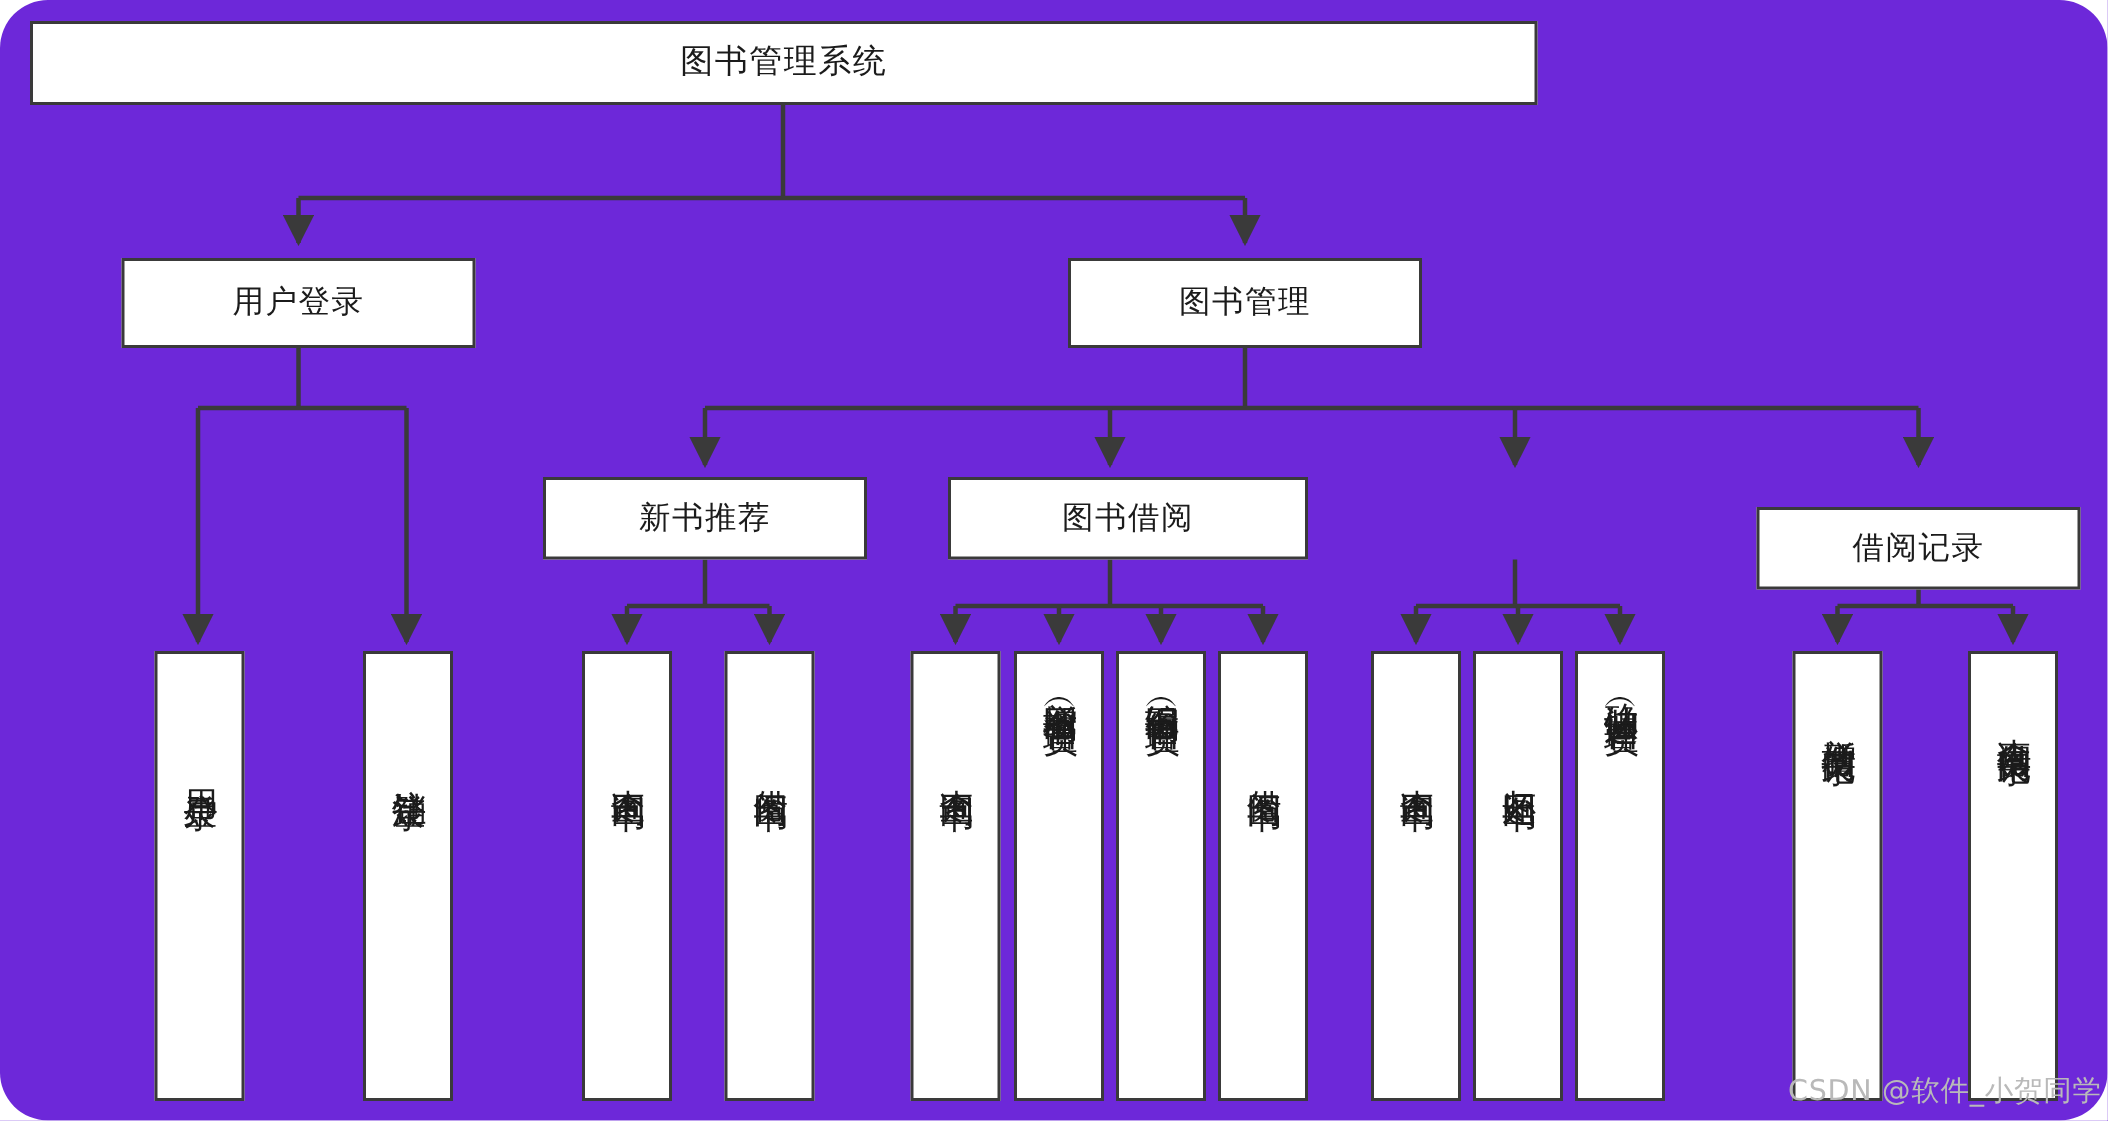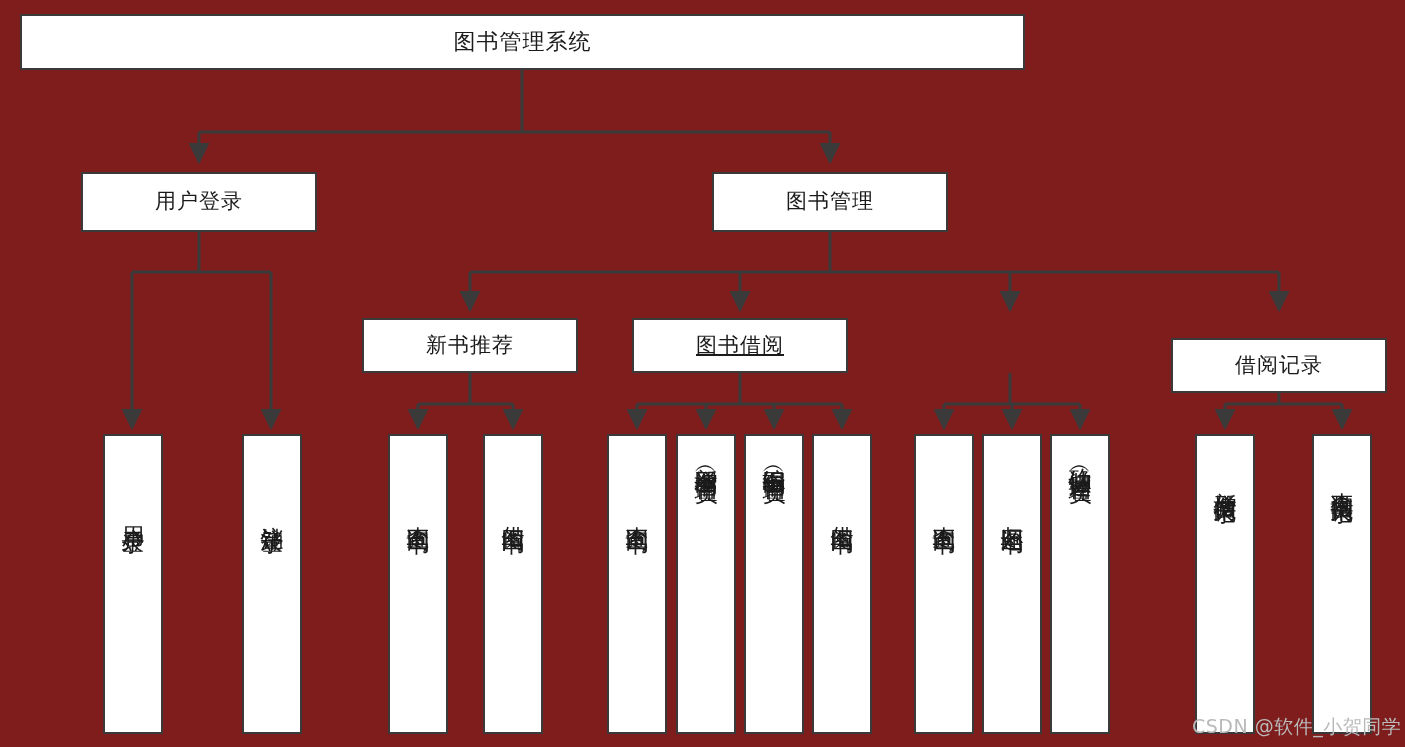--- a/index.html
+++ b/index.html
@@ -8,22 +8,23 @@
     padding: 0;
     background: #ffffff;
   }
   body {
     font-family: "DejaVu Sans", "Liberation Sans", sans-serif;
   }
   #canvas {
     position: relative;
     width: 1405px;
     height: 747px;
-    background: #7f1d1d;
+    background: #6d28d9;
     overflow: hidden;
+    border-radius: 32px;
   }
   svg#edges {
     position: absolute;
     left: 0;
     top: 0;
     width: 1405px;
     height: 747px;
     pointer-events: none;
   }
   .node {
@@ -128,21 +129,21 @@
       <path d="M 1342 404 L 1342 428" marker-end="url(#arrow)"></path>
     </g>
   </svg>
 
   <div class="node h root" style="left:20px; top:14px; width:1005px; height:56px;">图书管理系统</div>
 
   <div class="node h" style="left:81px; top:172px; width:236px; height:60px;">用户登录</div>
   <div class="node h" style="left:712px; top:172px; width:236px; height:60px;">图书管理</div>
 
   <div class="node h" style="left:362px; top:318px; width:216px; height:55px;">新书推荐</div>
-  <div class="node h" style="left:632px; top:318px; width:216px; height:55px;text-decoration:underline;">图书借阅</div>
+  <div class="node h" style="left:632px; top:318px; width:240px; height:55px;">图书借阅</div>
   <div class="node h" style="left:1171px; top:338px; width:216px; height:55px;">借阅记录</div>
 
   <div class="node v short" style="left:103px; top:434px; width:60px; height:300px;">
     <span class="vtext">用户登录</span>
   </div>
   <div class="node v short" style="left:242px; top:434px; width:60px; height:300px;">
     <span class="vtext">注销登录</span>
   </div>
 
   <div class="node v short" style="left:388px; top:434px; width:60px; height:300px;">

